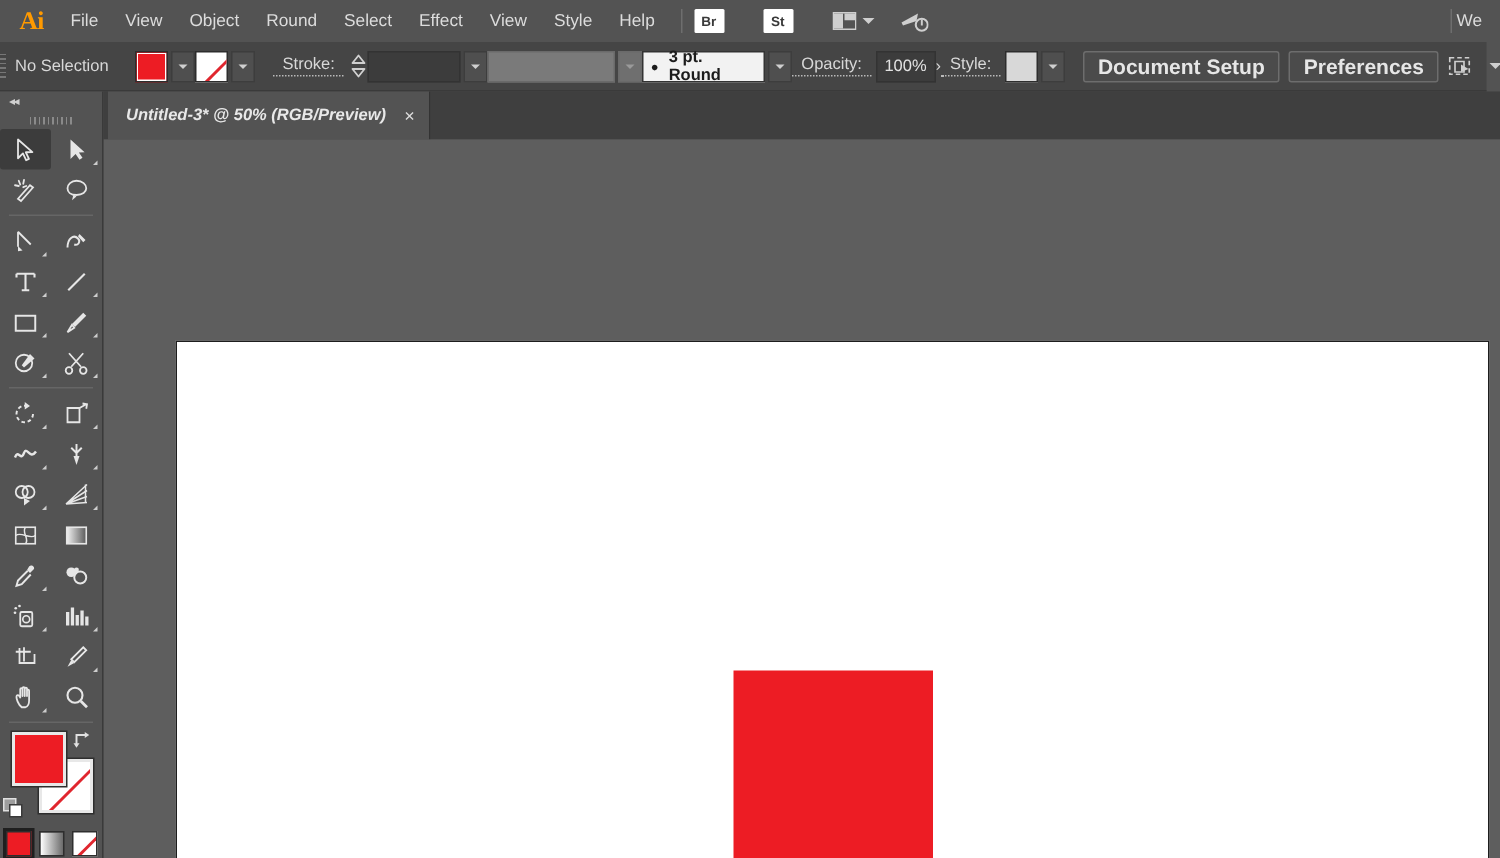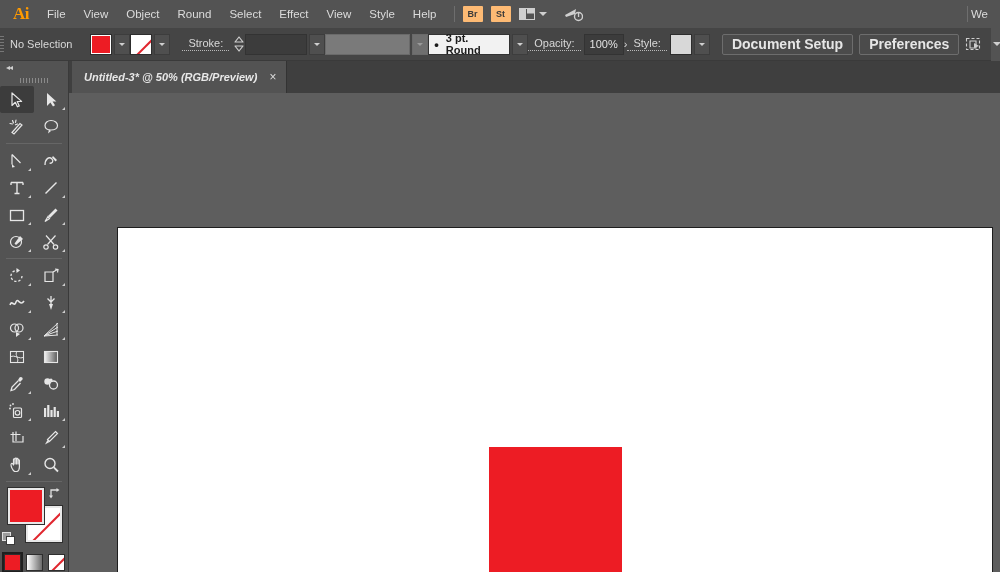--- a/index.html
+++ b/index.html
@@ -50,27 +50,27 @@
     cursor: default;
     white-space: nowrap;
   }
   .mb-sep {
     width: 1px; height: 16px;
     background: #6e6e6e;
     margin: 0 8px;
   }
   .mb-btn {
     width: 20px; height: 16px;
-    background: #fdba74;
+    background: #ffffff;
     color: #3a3a3a;
     font-size: 9px;
     font-weight: bold;
     display: flex; align-items: center; justify-content: center;
     border-radius: 1px;
-    margin-right: 8px;
+    margin-right: 26px;
     font-family: "Liberation Sans", sans-serif;
   }
   .mb-icon { margin-right: 4px; display:flex; align-items:center; }
   .chev {
     width: 0; height: 0;
     border-left: 4px solid transparent;
     border-right: 4px solid transparent;
     border-top: 4px solid #cfcfcf;
   }
   .chev.sm {

